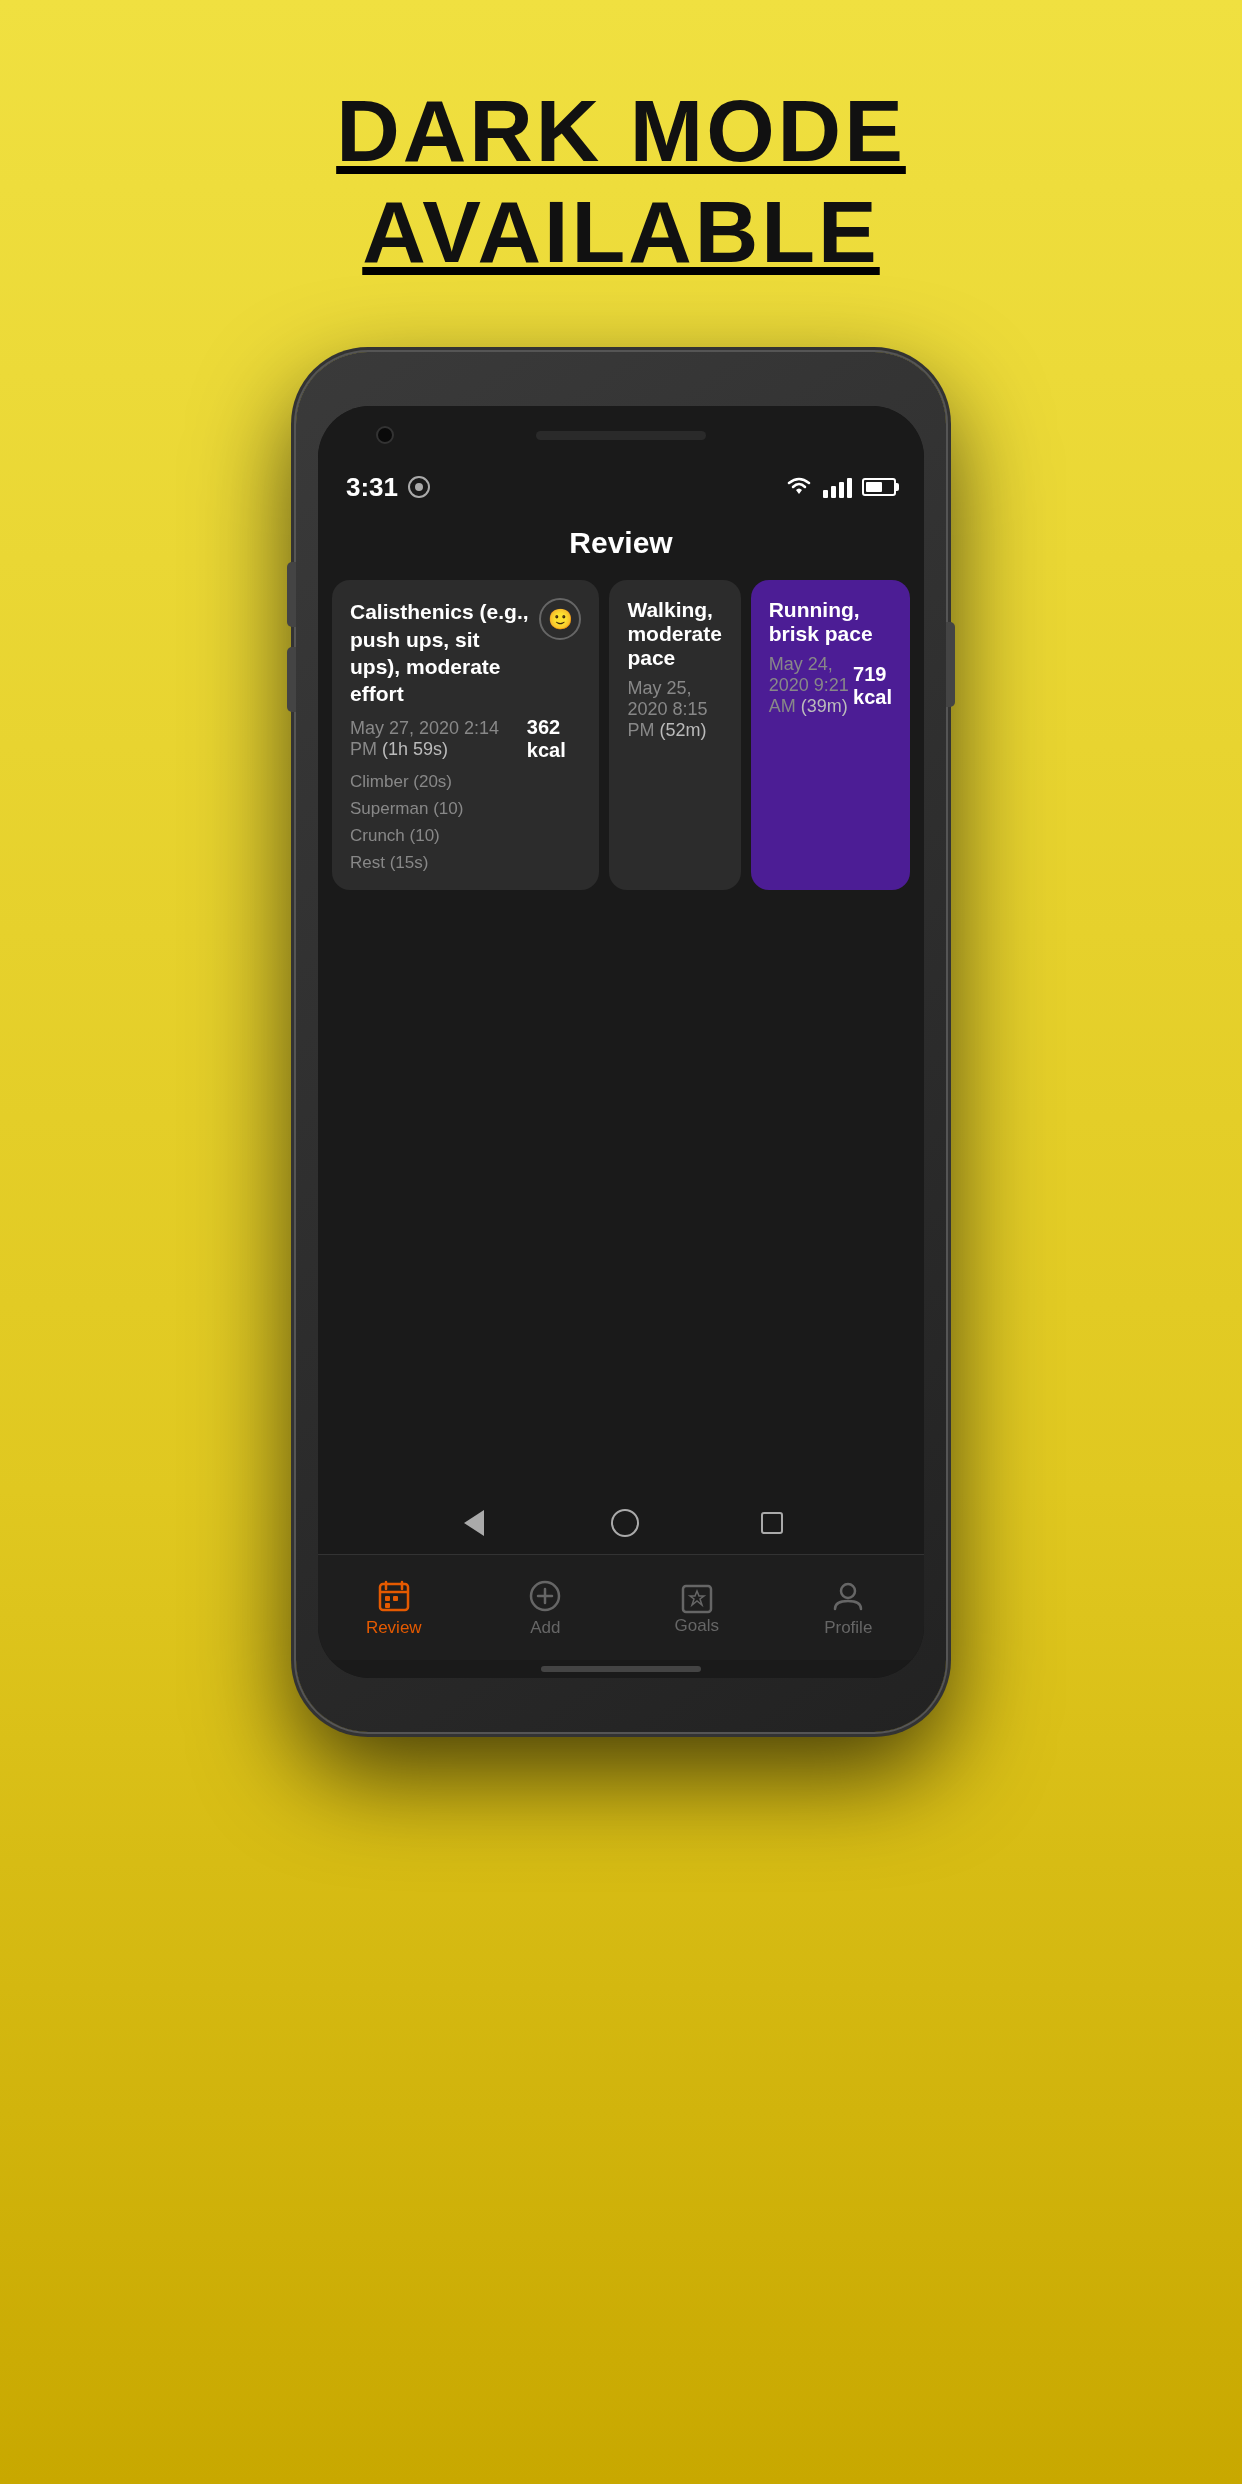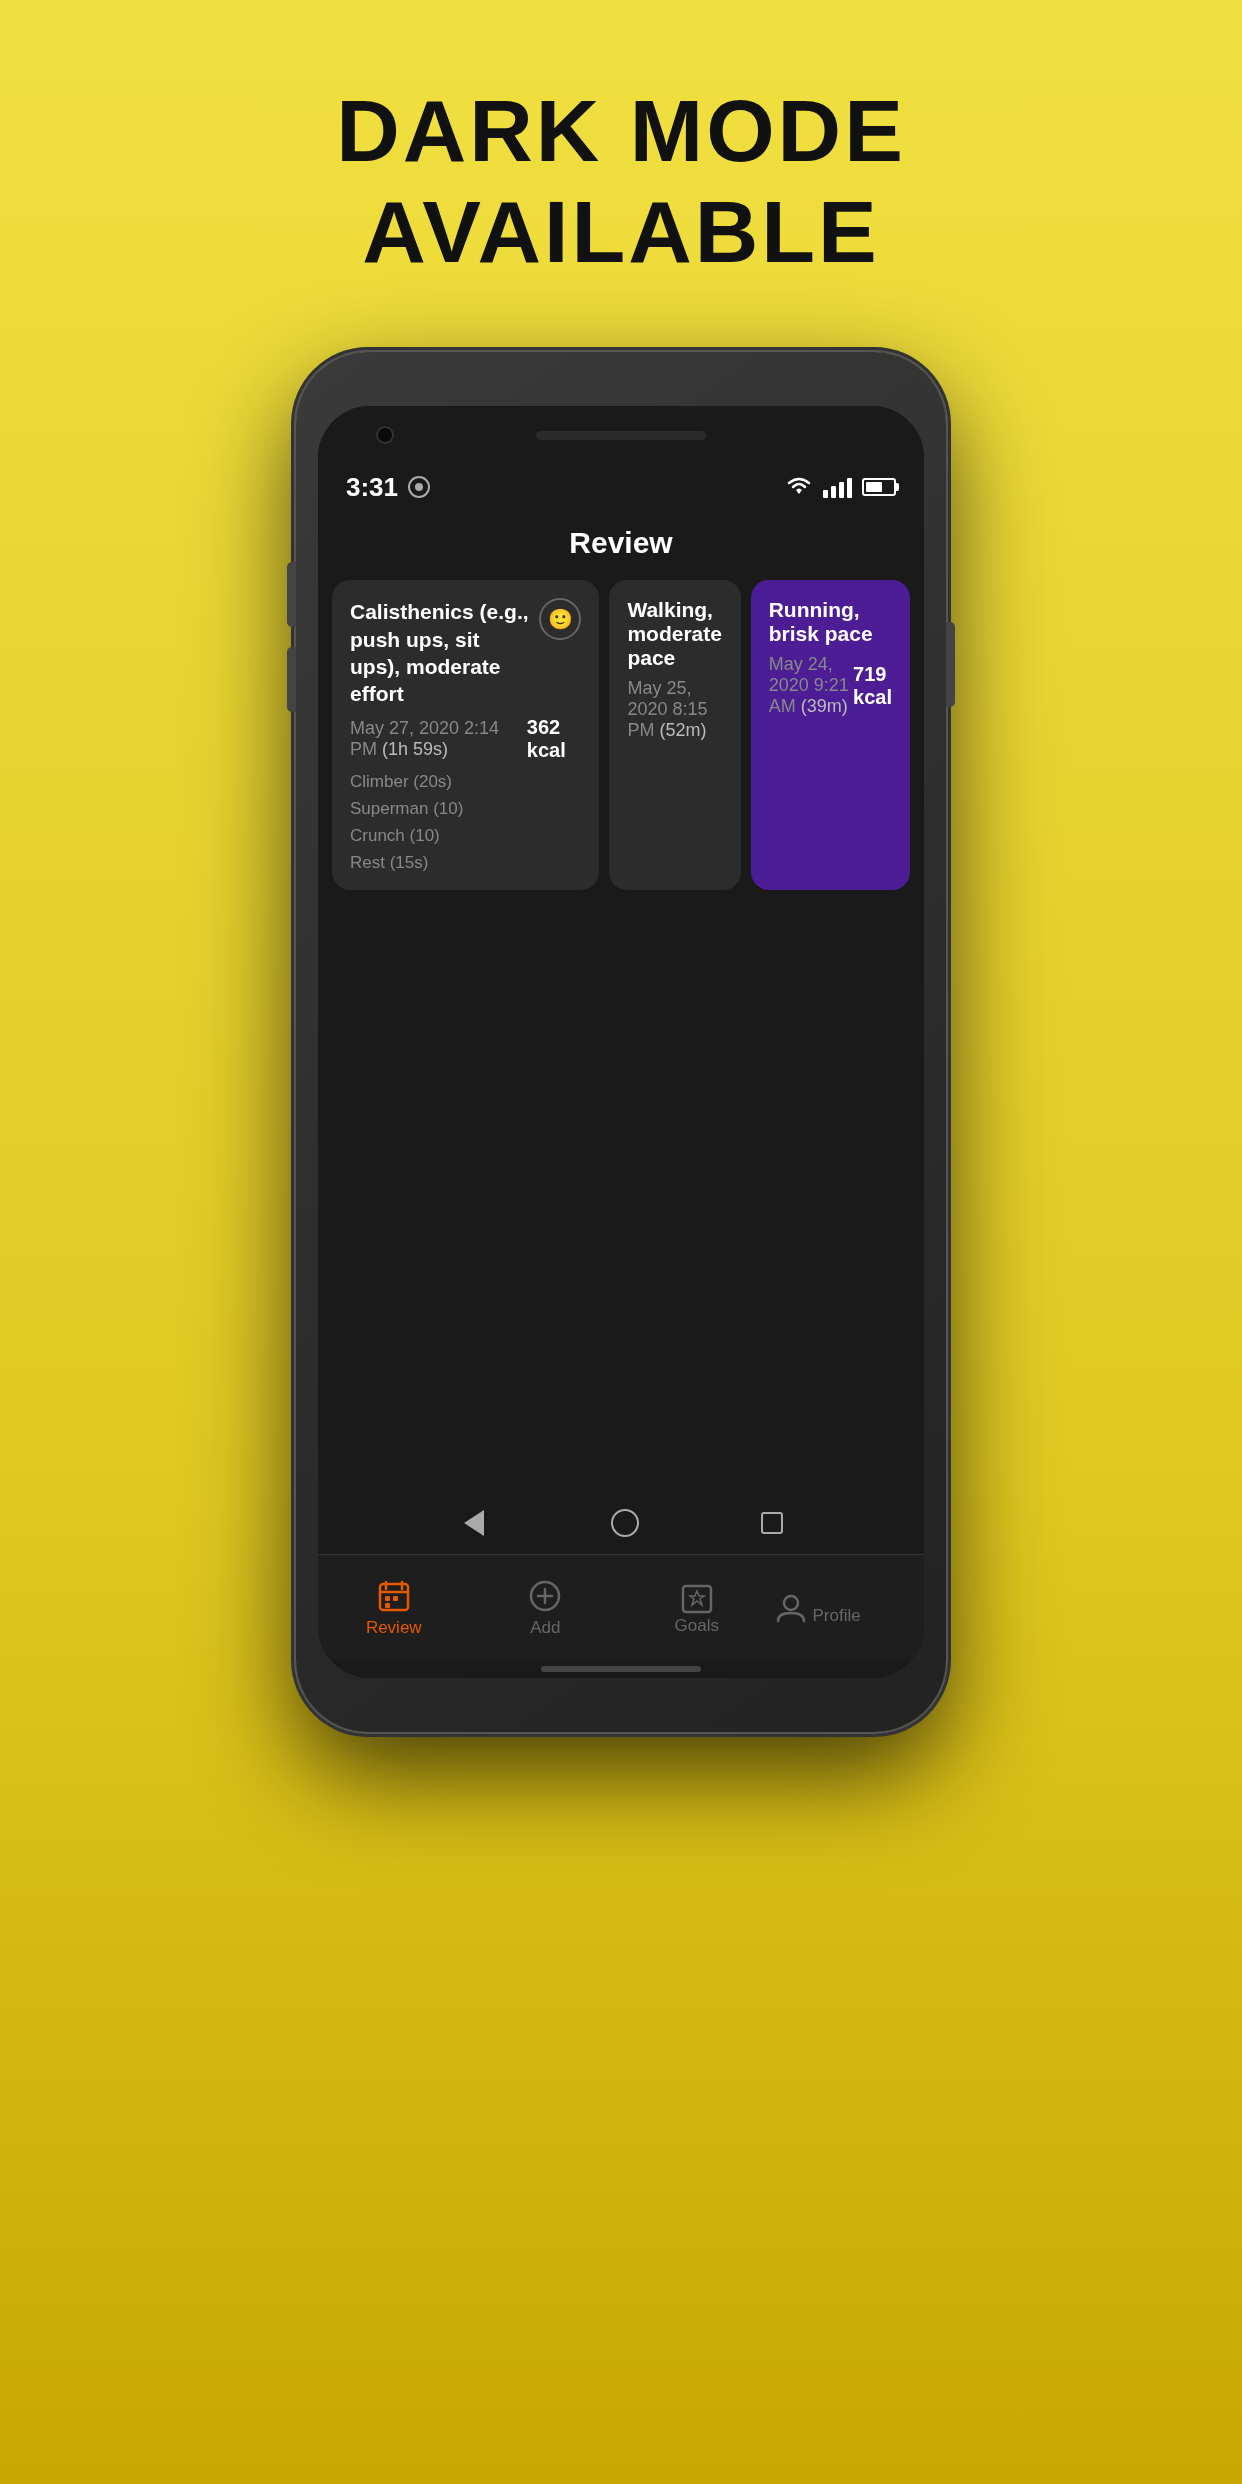--- a/index.html
+++ b/index.html
@@ -11,21 +11,21 @@
       display: flex;
       flex-direction: column;
       align-items: center;
       font-family: 'Arial', sans-serif;
       overflow: hidden;
     }
   </style>
 </head>
 <body>
 
-<div style="width:1242px;height:2484px;background:linear-gradient(180deg,#f0e040 0%,#e0c820 60%,#c8a800 100%);position:relative;display:flex;flex-direction:column;align-items:center;">
+<div style="width:1242px;height:2484px;background:linear-gradient(180deg,#f0e040 0%,#e0c820 60%,#c8a800 100%);position:relative;display:flex;flex-direction:column;align-items:center;text-decoration:underline;">
 
   <div style="margin-top:80px;text-align:center;">
     <div style="font-size:88px;font-weight:900;color:#111;line-height:1.15;letter-spacing:3px;">
       <div>DARK MODE</div>
       <div>AVAILABLE</div>
     </div>
   </div>
 
   <div style="margin-top:70px;position:relative;width:650px;height:1420px;">
 
@@ -160,21 +160,21 @@
           <div style="display:flex;flex-direction:column;align-items:center;gap:0;flex:1;">
             <div style="width:36px;height:36px;display:flex;align-items:center;justify-content:center;">
               <svg width="34" height="34" viewBox="0 0 34 34" fill="none">
                 <rect x="3" y="5" width="28" height="26" rx="3" stroke="#666" stroke-width="2.5"></rect>
                 <polygon points="17,10 19,15 24,15 20,18 22,24 17,20 12,24 14,18 10,15 15,15" stroke="#666" stroke-width="1.5" fill="none"></polygon>
               </svg>
             </div>
             <span style="font-size:17px;color:#666;">Goals</span>
           </div>
 
-          <div style="display:flex;align-items:flex-end;gap:4px;flex:1;">
+          <div style="display:flex;flex-direction:column;align-items:center;gap:4px;flex:1;">
             <div style="width:36px;height:36px;display:flex;align-items:center;justify-content:center;">
               <svg width="34" height="34" viewBox="0 0 34 34" fill="none">
                 <circle cx="17" cy="12" r="7" stroke="#666" stroke-width="2.5"></circle>
                 <path d="M4 30 Q4 22 17 22 Q30 22 30 30" stroke="#666" stroke-width="2.5" fill="none" stroke-linecap="round"></path>
               </svg>
             </div>
             <span style="font-size:17px;color:#666;">Profile</span>
           </div>
 
         </div>

